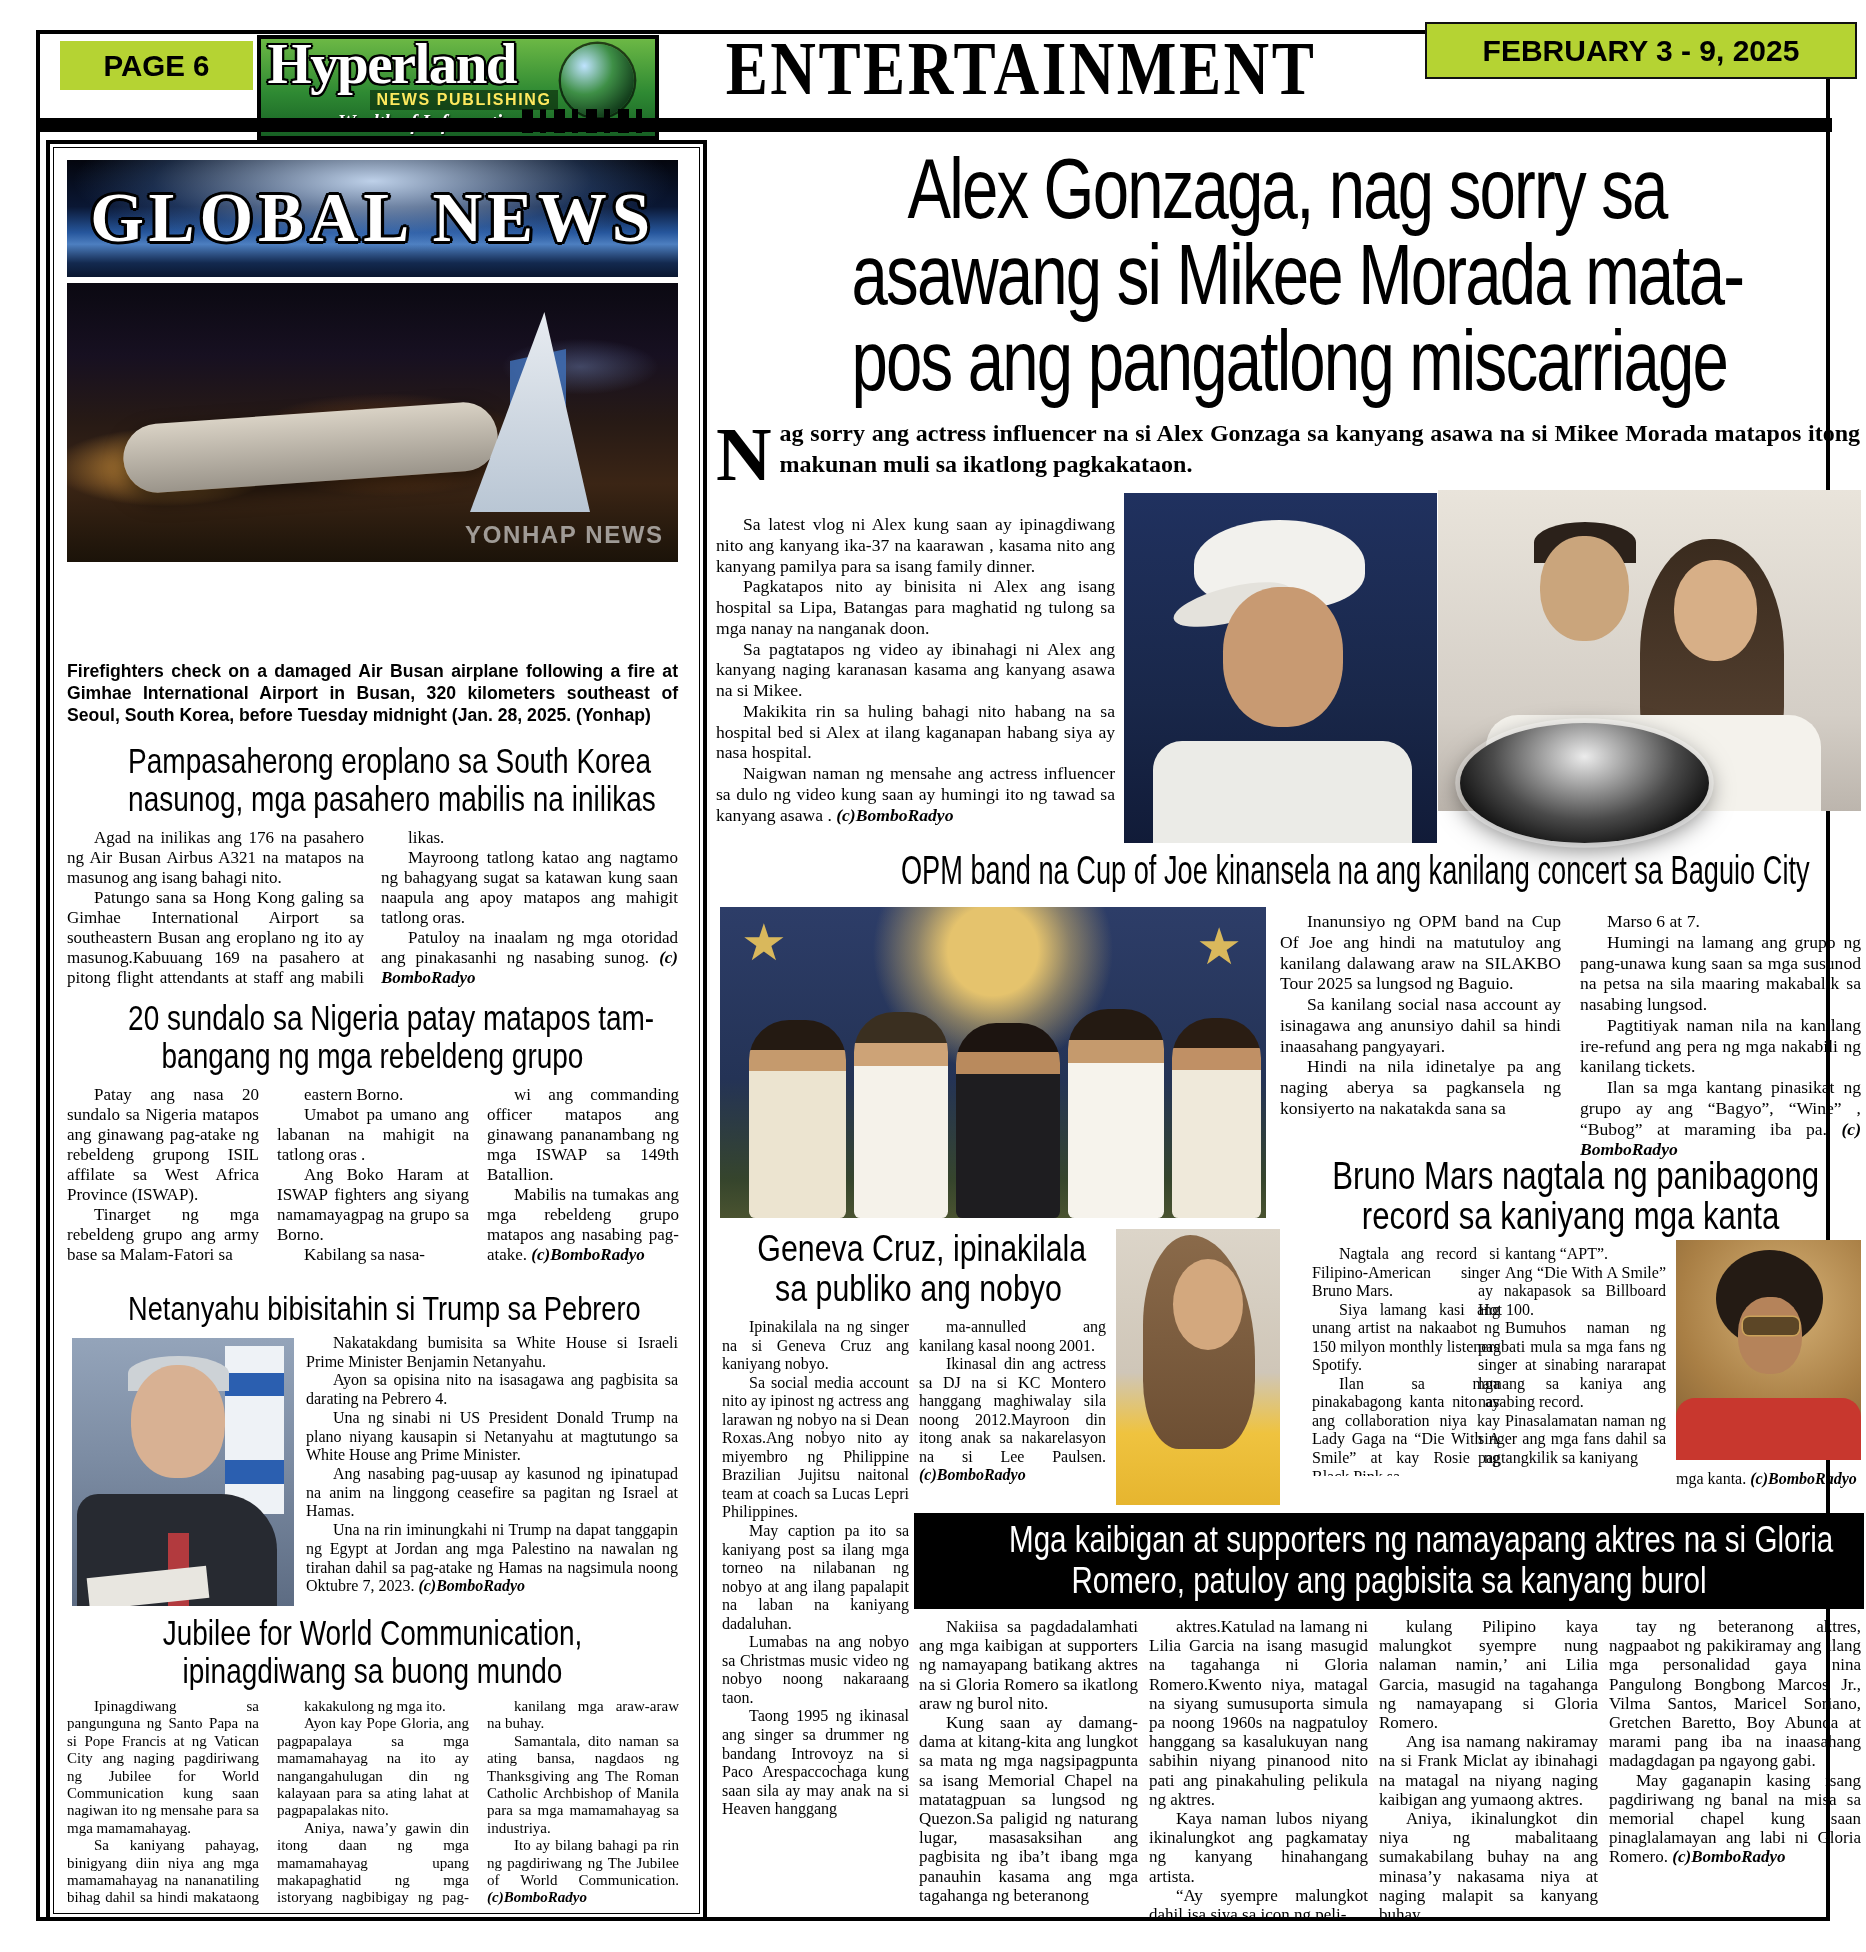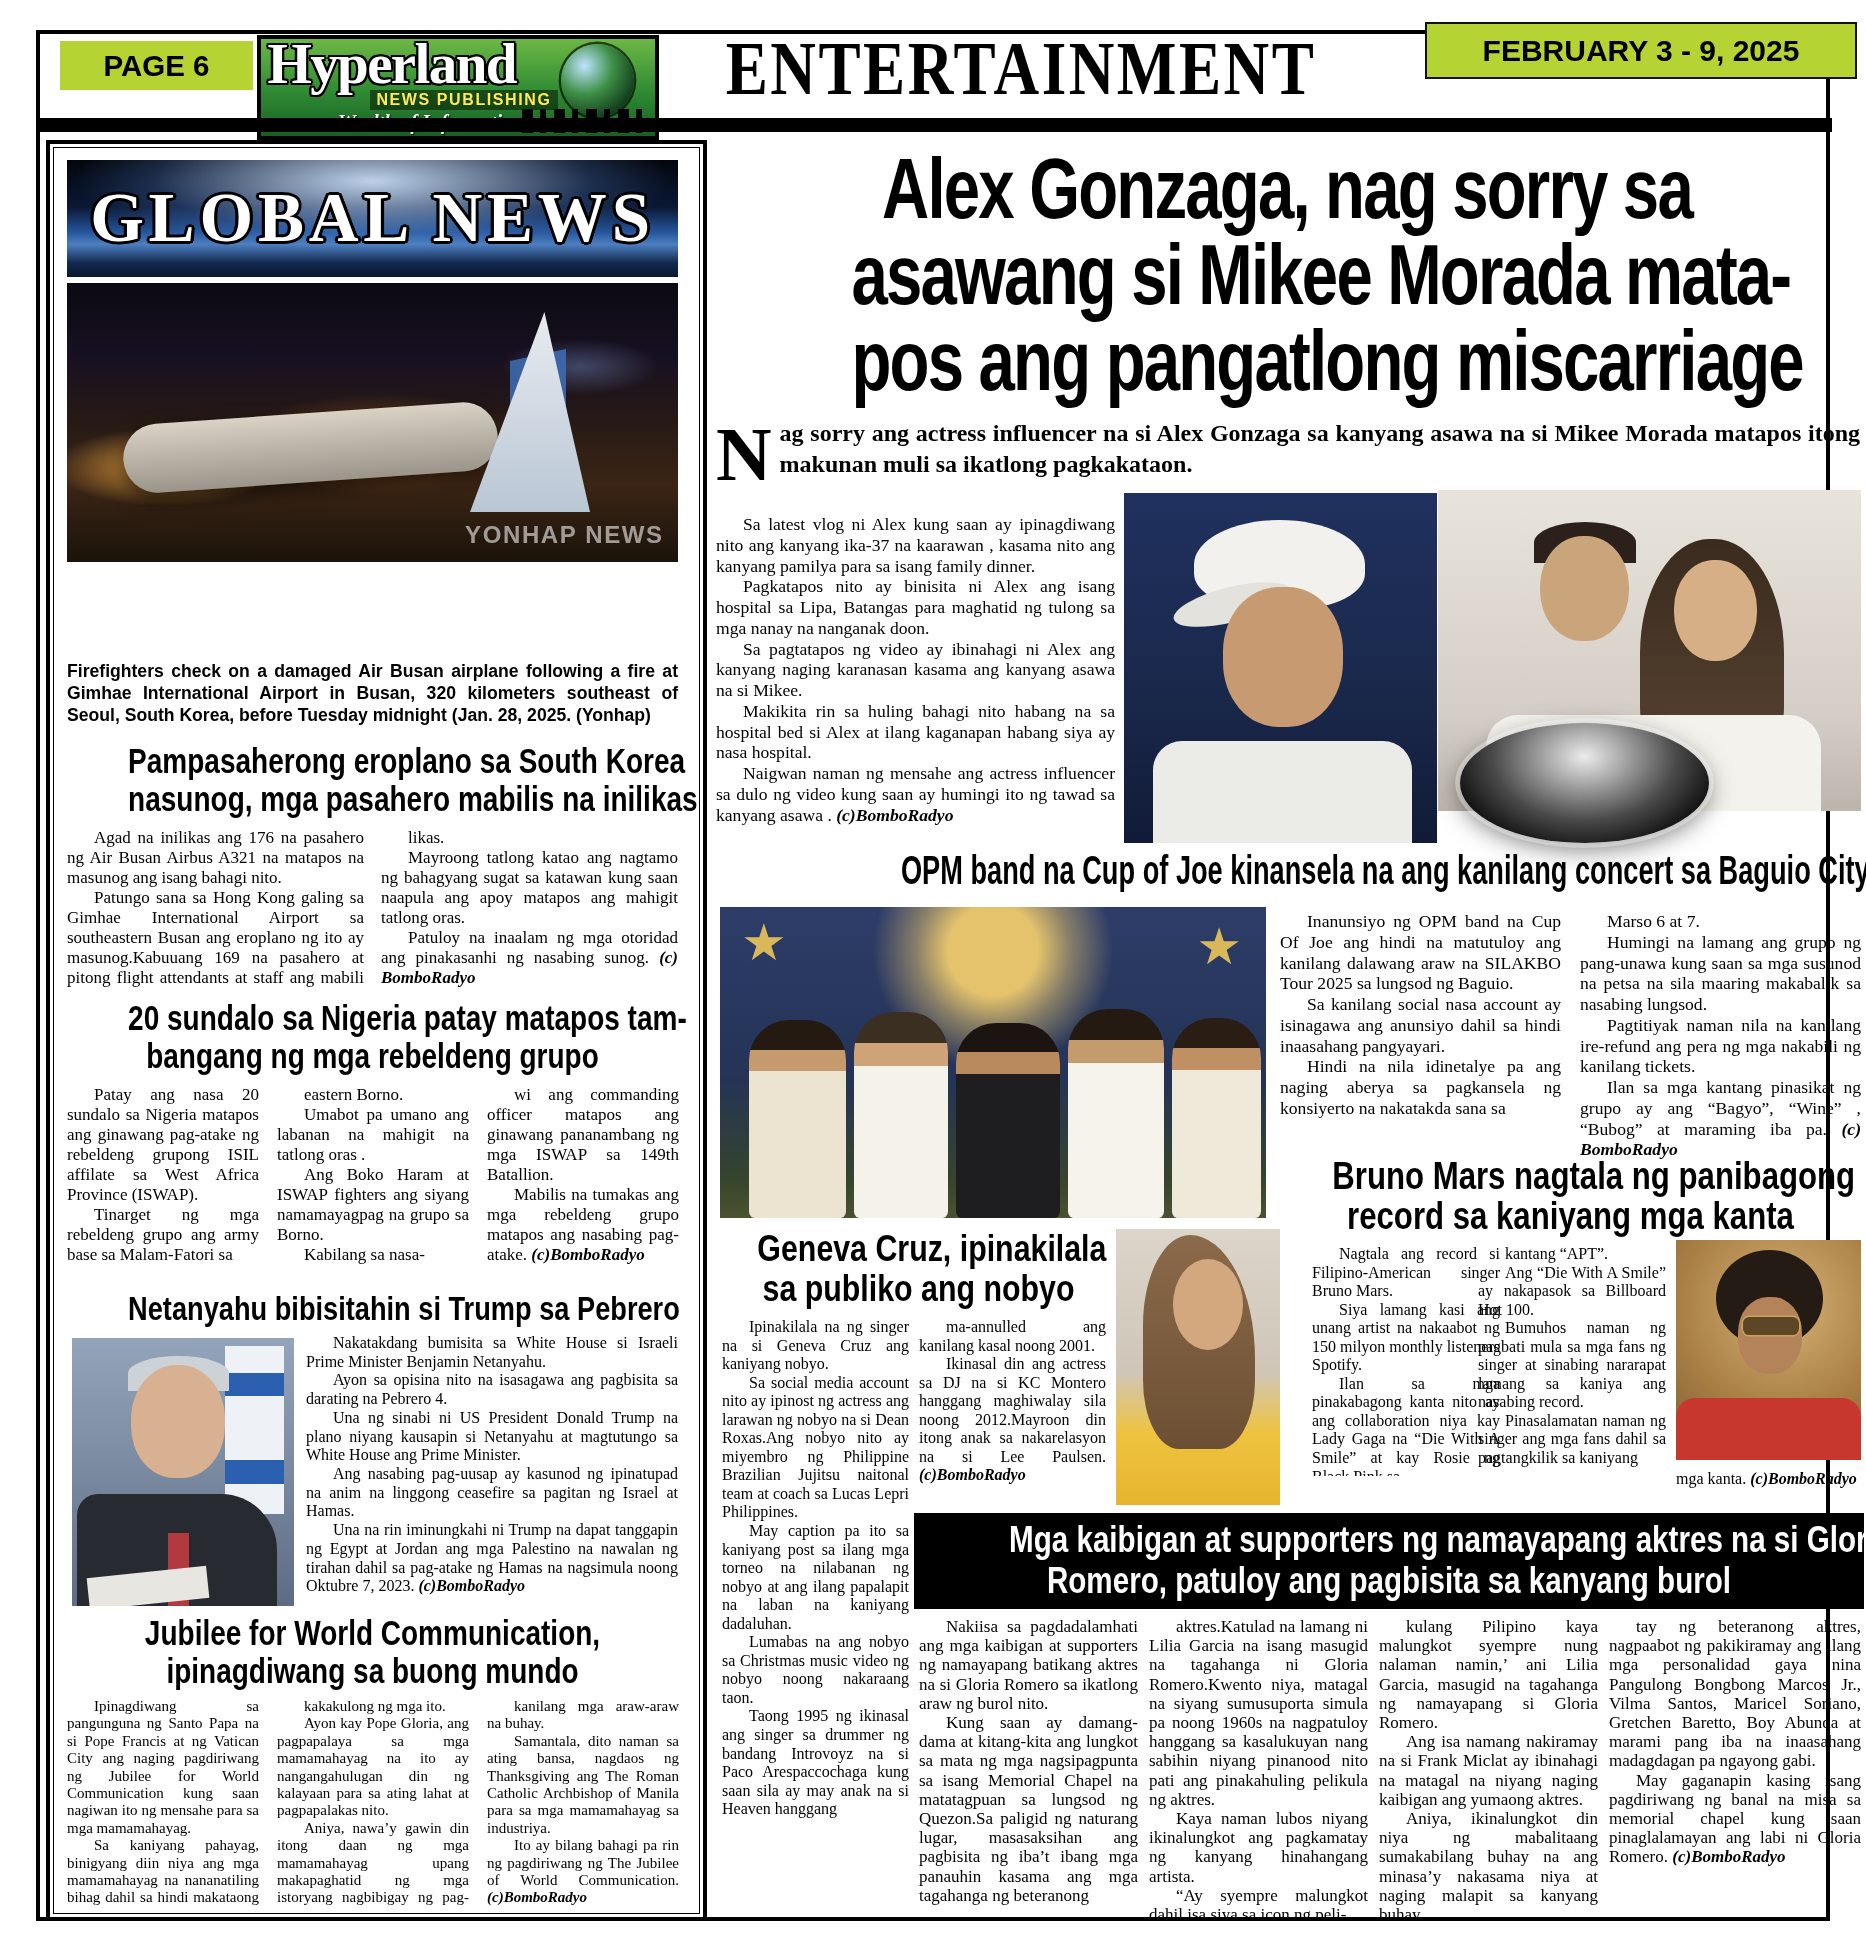--- a/index.html
+++ b/index.html
@@ -30,21 +30,21 @@
   .hdr-title { left:662px; top:32px; width:718px; height:73px; display:flex; align-items:center; justify-content:center;
                font-family:"Liberation Serif",serif; font-weight:bold; font-size:62px; letter-spacing:2.4px;
                transform:scale(1.02,1.22); }
   .black-bar { left:36px; top:118px; width:1796px; height:13.6px; background:#000; }
 
   
   .gbox { left:46px; top:140px; width:653px; height:1773px; border:4px solid #000; }
   .gbox-inner { position:absolute; left:3.2px; top:3.2px; right:3.2px; bottom:3.2px; border:1.6px solid #000; }
 
   
-  .hl { font-family:"Liberation Sans",sans-serif; font-weight:bold; text-align:center; }
+  .hl { font-family:"Liberation Sans",sans-serif; font-weight:normal; text-align:center; }
   .cx { transform-origin:50% 0; }
   .cx68 { transform:scaleX(0.68); } .cx76 { transform:scaleX(0.76); }
   .cx80 { transform:scaleX(0.80); } .cx82 { transform:scaleX(0.82); }
   .hlline { margin:0; white-space:nowrap; text-align:center; }
 
   
   .col { text-align:justify; overflow:hidden; }
   .bp  { margin:0; text-indent:27px; }
   .credit { font-weight:bold; font-style:italic; }
   .gn-caption { font-family:"Liberation Sans",sans-serif; font-weight:bold; font-size:17.6px; line-height:1.25;

